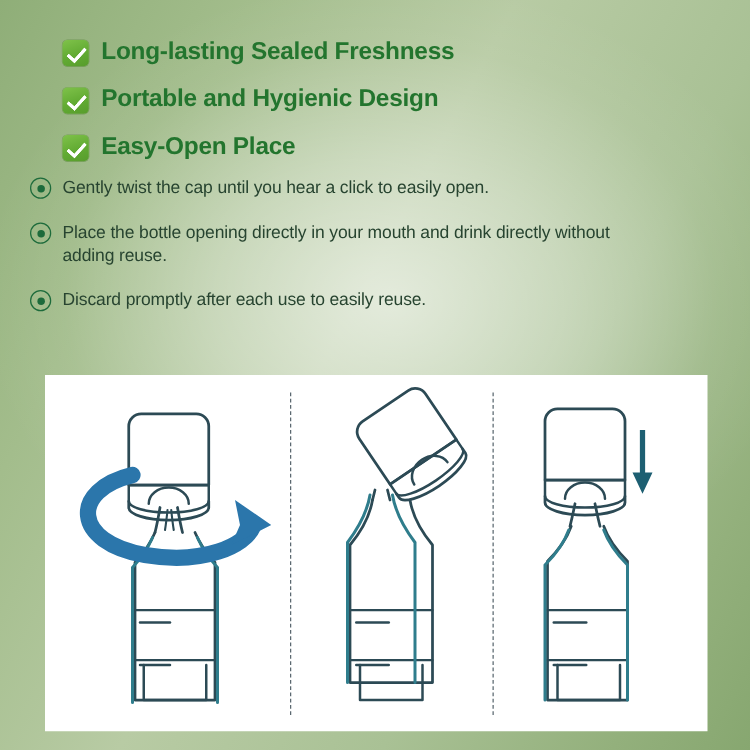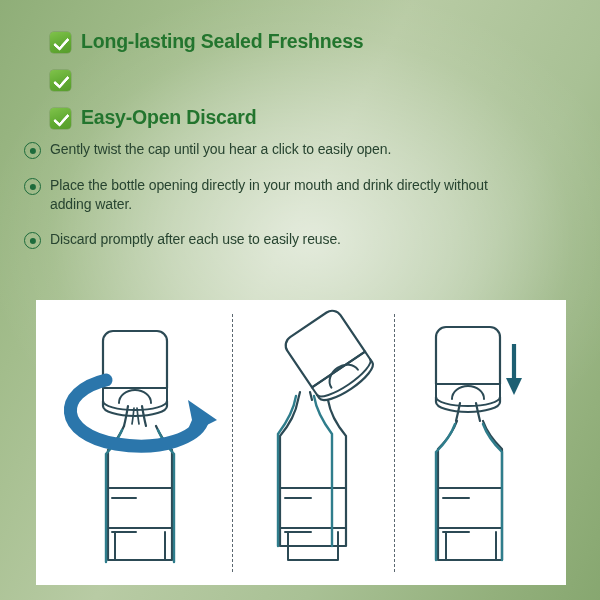--- a/index.html
+++ b/index.html
@@ -71,39 +71,40 @@
 
   <div class="headings">
 
     <div class="head-row">
       <span class="chk"></span>
       <span class="head-txt">Long-lasting Sealed Freshness</span>
     </div>
 
     <div class="head-row">
       <span class="chk"></span>
+      <span class="head-txt">Portable and Hygienic Design</span>
     </div>
 
     <div class="head-row">
       <span class="chk"></span>
-      <span class="head-txt">Easy-Open Discard</span>
+      <span class="head-txt">Easy-Open Place</span>
     </div>
 
   </div>
 
   <div class="bullets">
 
     <div class="b-row">
       <span class="dot"></span>
       <span class="b-txt">Gently twist the cap until you hear a click to easily open.</span>
     </div>
 
     <div class="b-row">
       <span class="dot"></span>
-      <span class="b-txt">Place the bottle opening directly in your mouth and drink directly without adding water.</span>
+      <span class="b-txt">Place the bottle opening directly in your mouth and drink directly without adding reuse.</span>
     </div>
 
     <div class="b-row">
       <span class="dot"></span>
       <span class="b-txt">Discard promptly after each use to easily reuse.</span>
     </div>
 
   </div>
 
   <div class="panel">

